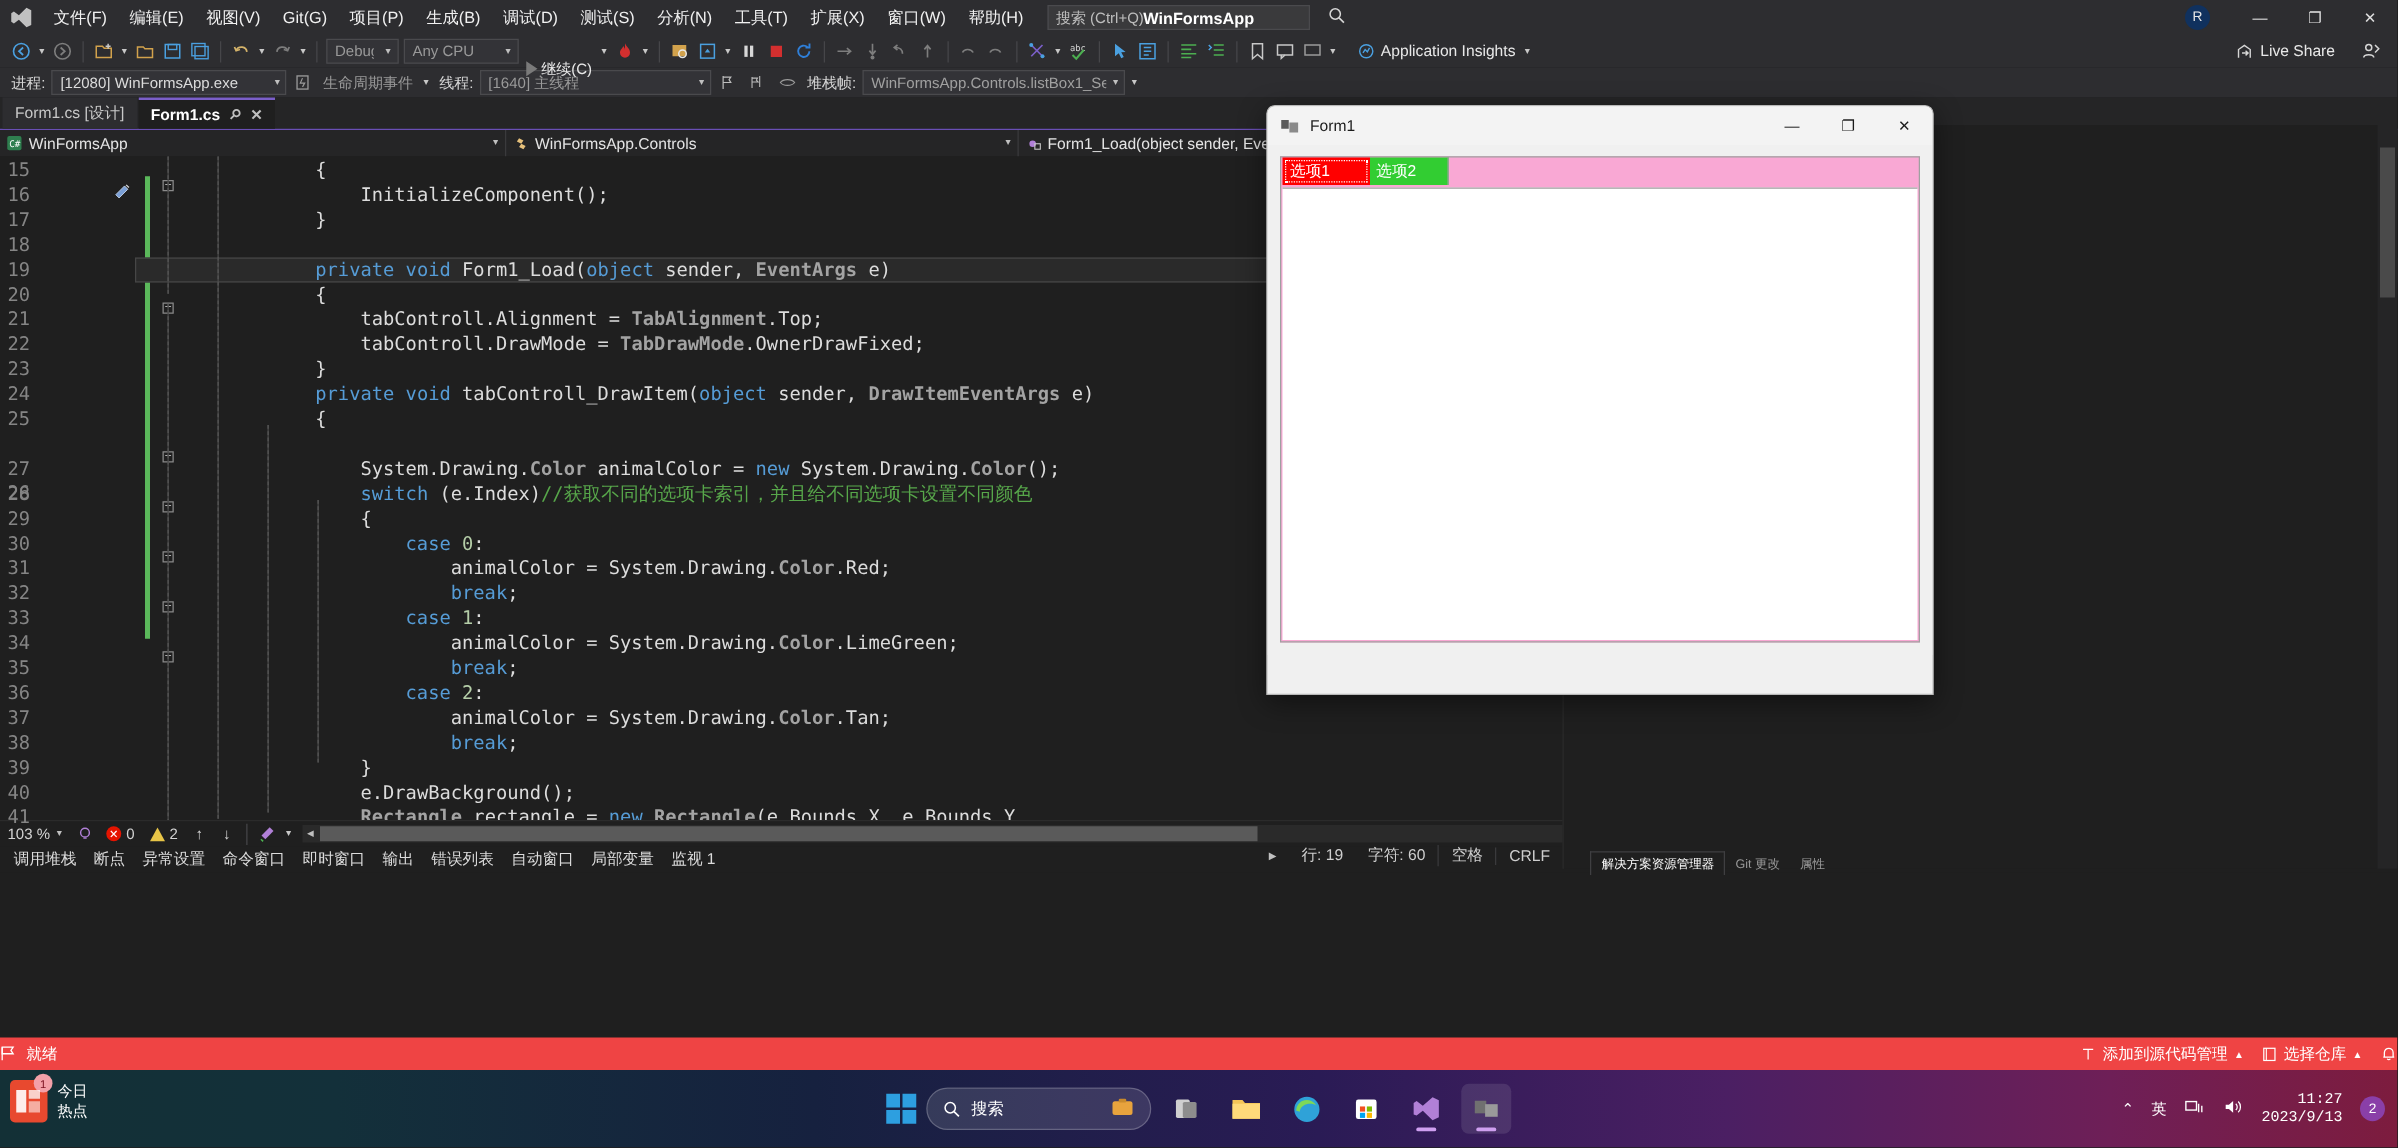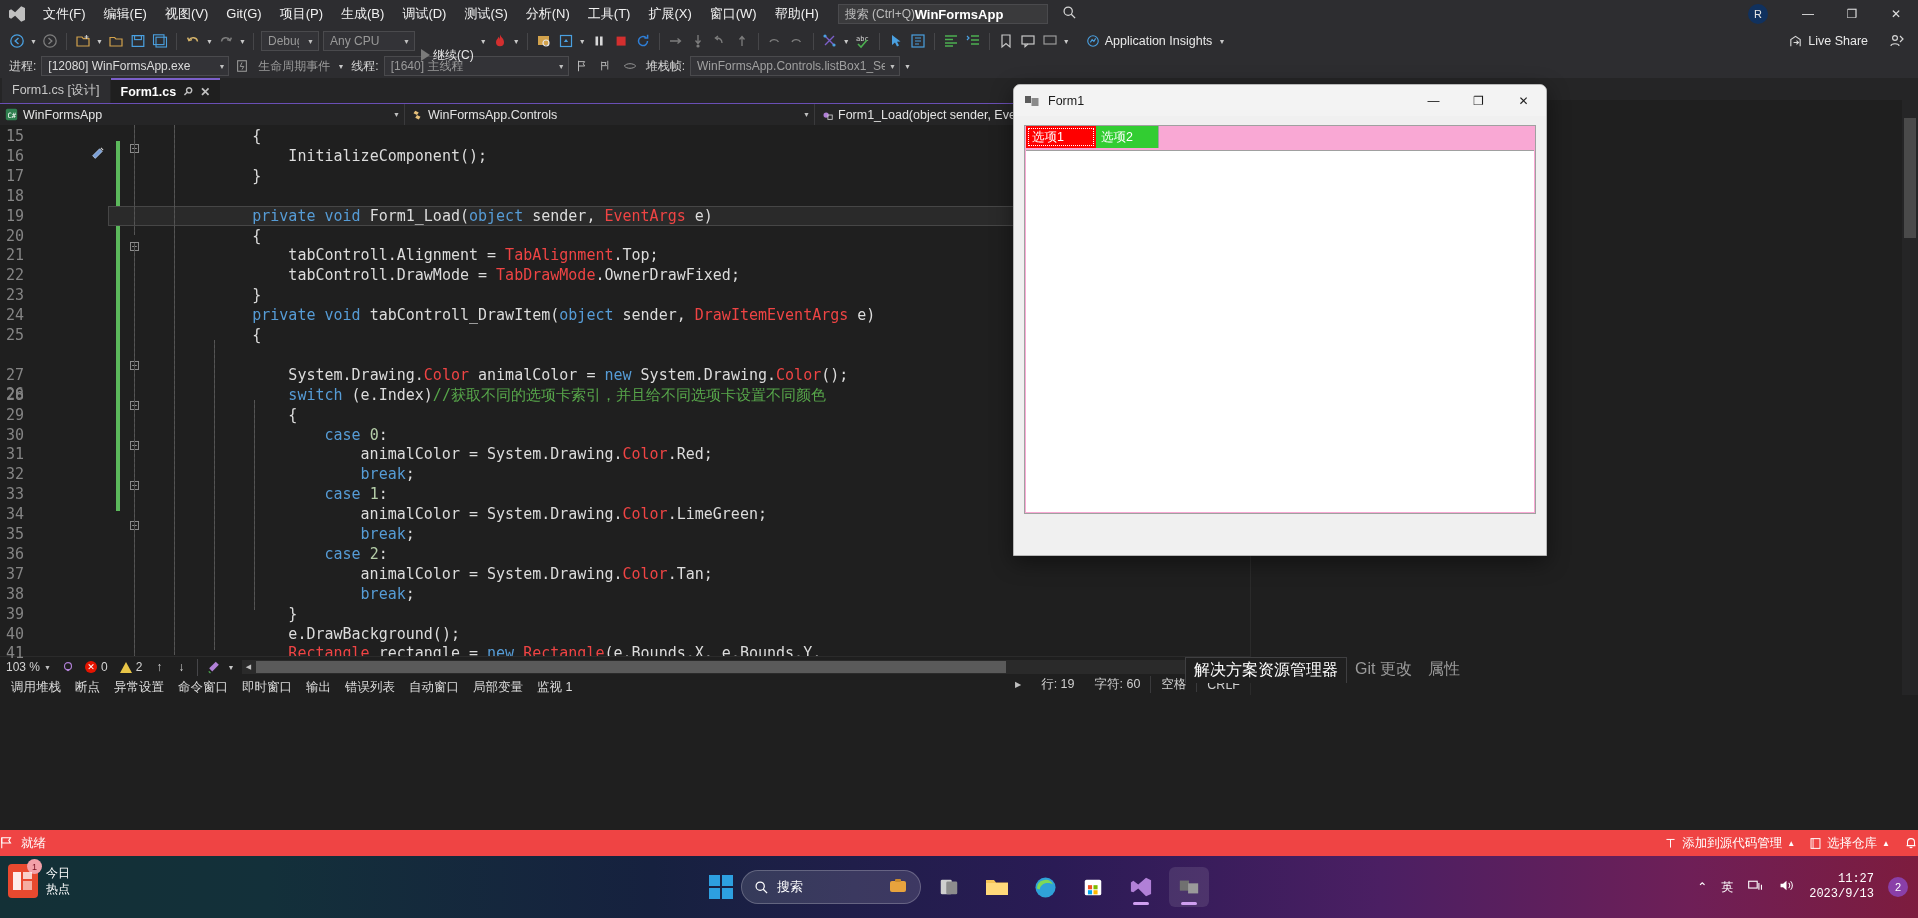--- a/index.html
+++ b/index.html
@@ -81,21 +81,21 @@
 
   
   .editor-wrap { position:relative; height:531px; background:#1f1f1f; display:flex; }
   .gutter { width:108px; position:relative; flex:0 0 108px; }
   .code-area { position:relative; flex:1; overflow:hidden; }
   .ln { position:absolute; right:0; font-family:"DejaVu Sans Mono", monospace; font-size:15px;
         color:#858585; line-height:19.9px; }
   .row { position:absolute; left:0; height:19.9px; line-height:19.9px; white-space:pre;
          font-family:"DejaVu Sans Mono", monospace; font-size:15px; color:#dcdcdc; }
   .kw { color:#569cd6; }
-  .ty { color:#ef4444; }
+  .ty { color:#a3a3a3;font-weight:bold; }
   .cm { color:#57a64a; }
   .nm { color:#b5cea8; }
   .hl-line { position:absolute; left:0; right:0; height:20px; border:1px solid #464646; background:#2a2a2a; }
   .changebar { position:absolute; left:116px; top:0; width:4px; background:#5bb85b; }
   .foldline { position:absolute; width:1px; background:#4b4b4b; border-left:1px dashed #555; }
   .fold-box { position:absolute; width:9px; height:9px; border:1px solid #8a8a8a; color:#b4b4b4;
               font-size:9px; line-height:7px; text-align:center; background:#1f1f1f; font-family:"DejaVu Sans Mono", monospace; }
   .bulb { position:absolute; width:14px; height:14px; }
 
   
@@ -130,21 +130,21 @@
   .status-right .sitem { display:flex; align-items:center; gap:5px; }
   .caret-up { font-size:8px; }
 
   
   .docstrip { position:absolute; right:0; bottom:161px; height:21px; display:flex; align-items:center;
               font-size:12.5px; color:#cfcfcf; }
   .ds { padding:0 10px; }
   .ds.box { border-left:1px solid #3a3a3c; }
 
   
-  .se-tabs { position:absolute; right:0; bottom:176px; display:flex; align-items:center; height:21px; font-size:16px; }
+  .se-tabs { position:absolute; right:0; bottom:155px; display:flex; align-items:center; height:21px; font-size:10px; }
   .se-tab { padding:2px 8px; color:#9a9a9a; }
   .se-tab.active { color:#ffffff; border:1px solid #3f3f41; border-bottom:none; background:#1f1f1f; }
 
   
   .form1 { position:absolute; left:1013px; top:84px; width:534px; height:472px;
            background:#f0f0f0; border:1px solid #b8b8b8; border-radius:7px 7px 0 0;
            box-shadow:0 6px 22px rgba(0,0,0,.45); overflow:hidden; }
   .f1-title { height:31px; background:#f3f3f3; display:flex; align-items:center; padding-left:10px; }
   .f1-icon { width:16px; height:16px; margin-right:8px; }
   .f1-text { font-size:12.5px; color:#1b1b1b; }

